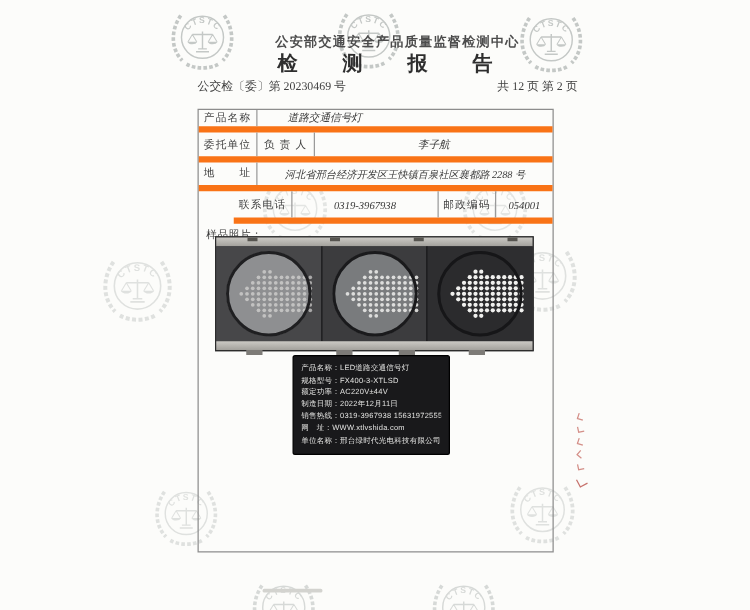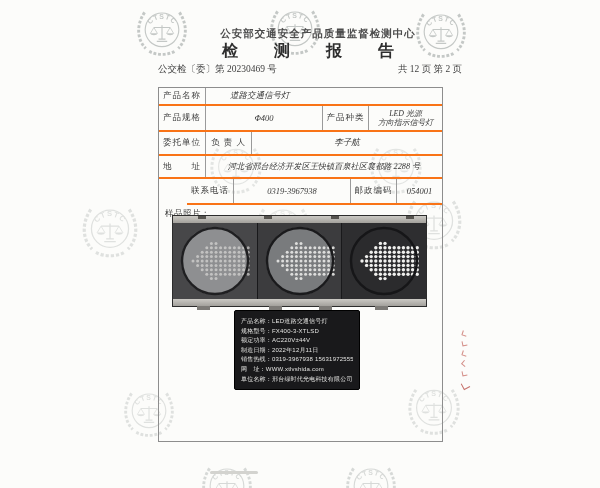--- a/index.html
+++ b/index.html
@@ -24,21 +24,21 @@
   }
   .docno{position:absolute;left:158px;top:63px;font-size:9.5px;color:#3f3f3f;}
   .pageinfo{position:absolute;right:138px;top:63px;font-size:9.5px;color:#3f3f3f;}
   
   .tbl{
     position:absolute;left:158px;top:87px;width:285px;height:355px;
     border:1px solid #8d8d8d;box-sizing:border-box;
     background:rgba(255,255,255,0.0);
     font-size:8.5px;
   }
-  .trow{display:flex;border-bottom:2px solid #f97316;box-sizing:border-box;}
+  .trow{display:flex;border-bottom:5px solid #f97316;box-sizing:border-box;}
   .trow:last-child{border-bottom:none;}
   .cell{
     display:flex;align-items:center;justify-content:center;
     box-sizing:border-box;border-right:1px solid #9a9a9a;
     text-align:center;overflow:hidden;
   }
   .cell:last-child{border-right:none;}
   .lab{color:#3d3d3d;letter-spacing:1px;}
   .val{font-style:italic;color:#383838;}
   .w-lab{width:47px;flex:none;}
@@ -163,29 +163,20 @@
   <div class="docno">公交检〔委〕第 20230469 号</div>
   <div class="pageinfo">共 12 页  第 2 页</div>
 
   <div class="tbl">
 
     <div class="trow r1">
       <div class="cell lab w-lab">产品名称</div>
       <div class="cell val w-wide left-pad">道路交通信号灯</div>
     </div>
 
-    <div class="trow r2">
-      <div class="cell lab w-lab">产品规格</div>
-      <div class="cell val w-val1">Φ400</div>
-      <div class="cell lab w-lab2">产品种类</div>
-      <div class="cell val w-val2 two-line">
-        <span>LED 光源</span>
-        <span>方向指示信号灯</span>
-      </div>
-    </div>
 
     <div class="trow r3">
       <div class="cell lab w-lab">委托单位</div>
       <div class="cell lab w-lab2">负 责 人</div>
       <div class="cell val w-val2">李子航</div>
     </div>
 
     <div class="trow r4">
       <div class="cell lab w-lab">地　　址</div>
       <div class="cell val w-wide" style="font-size:8.2px">河北省邢台经济开发区王快镇百泉社区襄都路 2288 号</div>

